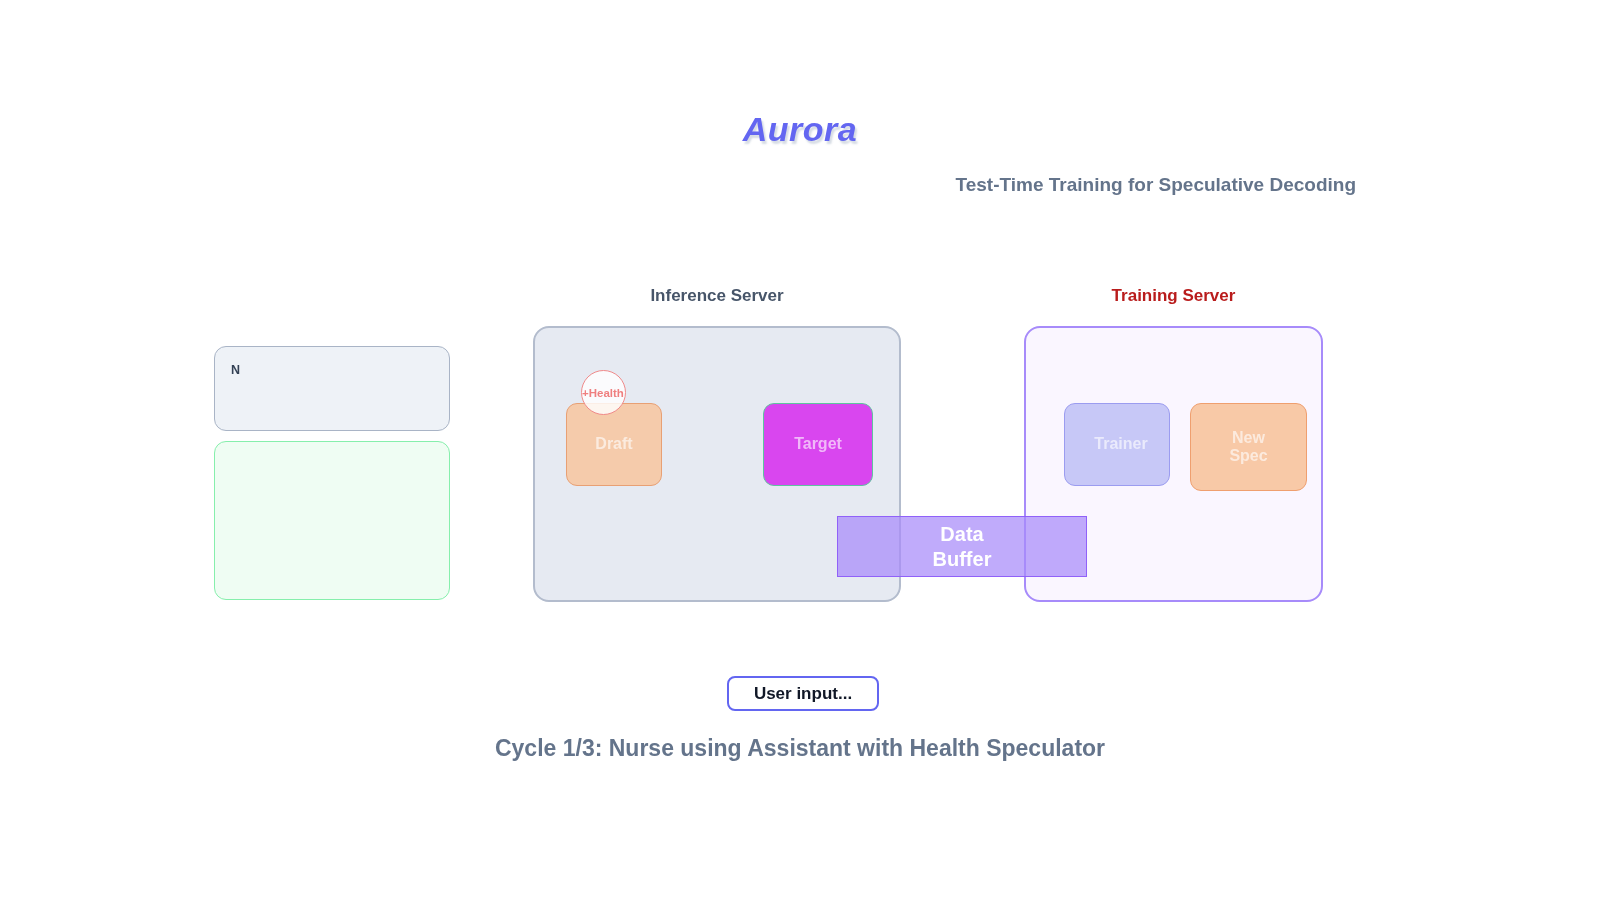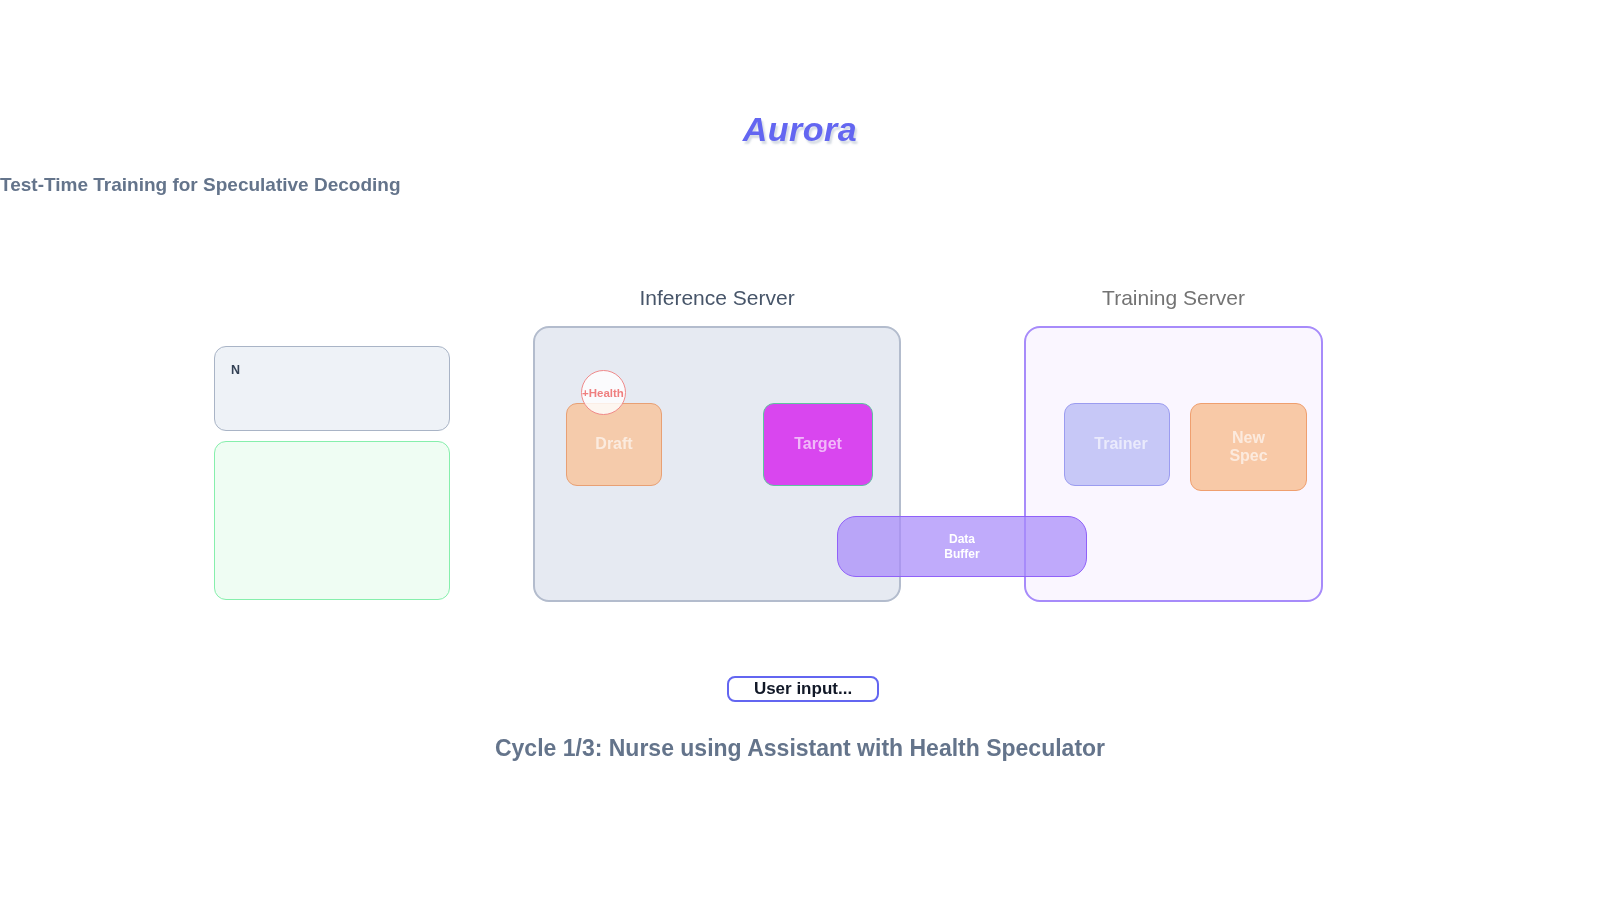--- a/index.html
+++ b/index.html
@@ -27,41 +27,41 @@
     font-weight: bold;
     font-style: italic;
     color: #6366f1;
     letter-spacing: 0.5px;
     text-shadow: 2px 3px 2px rgba(148,163,184,0.38);
   }
   .app-subtitle {
     position: absolute;
     left: 0; top: 174px;
     width: 1356px;
-    text-align: left;
+    text-align: right;
     font-size: 19px;
     font-weight: bold;
     color: #64748b;
   }
 
   
   .col-heading {
     position: absolute;
-    font-size: 21px;
-    font-weight: normal;
+    font-size: 17px;
+    font-weight: bold;
     text-align: center;
     white-space: nowrap;
   }
   #heading-inference {
     left: 533px; top: 286px; width: 368px;
     color: #475569;
   }
   #heading-training {
     left: 1024px; top: 286px; width: 299px;
-    color: #737373;
+    color: #b91c1c;
   }
 
   
   .side-panel {
     position: absolute;
     border-radius: 12px;
   }
   #panel-tokens {
     left: 214px; top: 346px;
     width: 236px; height: 85px;
@@ -159,39 +159,39 @@
     font-weight: bold;
     color: #ef7f7f;
     white-space: nowrap;
   }
 
   
   #data-buffer {
     position: absolute;
     left: 837px; top: 516px;
     width: 250px; height: 61px;
-    border-radius: 19px;
+    border-radius: 0;
     background: rgba(167,139,250,0.72);
     border: 1.8px solid #9061f9;
     display: flex;
     align-items: center;
     justify-content: center;
     text-align: center;
-    font-size: 12px;
+    font-size: 20px;
     font-weight: bold;
     line-height: 1.25;
     color: #ffffff;
     white-space: pre-line;
   }
 
   
   #user-input-pill {
     position: absolute;
     left: 727px; top: 676px;
-    width: 152px; height: 26px;
+    width: 152px; height: 35px;
     border-radius: 8px;
     background: #ffffff;
     border: 2.2px solid #6366f1;
     display: flex;
     align-items: center;
     justify-content: center;
     font-size: 17px;
     font-weight: bold;
     color: #111827;
     white-space: nowrap;

